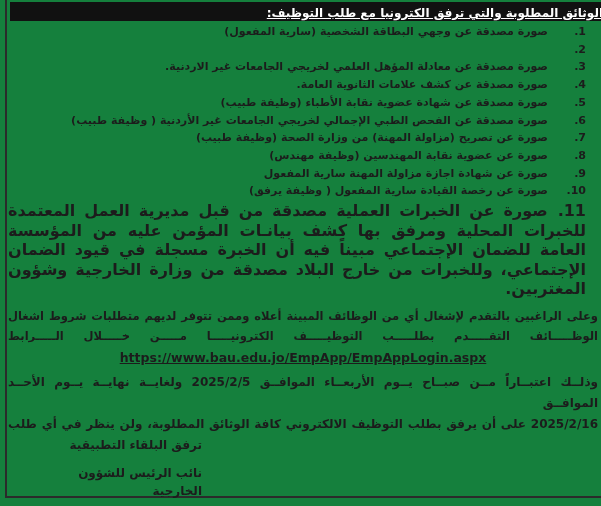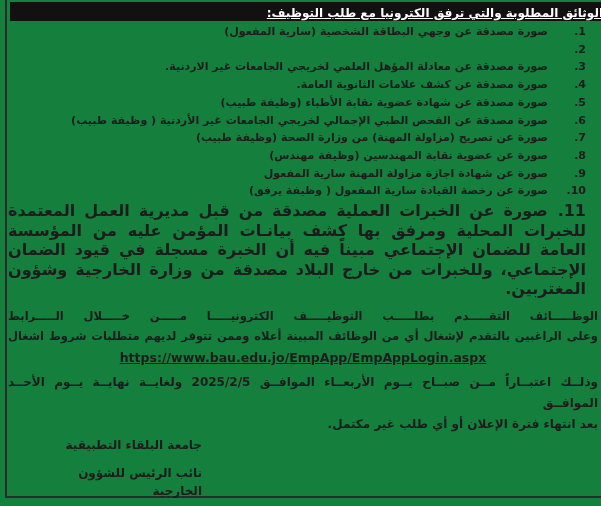--- a/index.html
+++ b/index.html
@@ -100,33 +100,33 @@
     <span class="num">10.</span>
     <span class="txt">صورة عن رخصة القيادة سارية المفعول ( وظيفة يرفق)</span>
   </div>
 </div>
 
     <div class="exp-par">
       <span class="numinline">11.</span><span>صورة عن الخبرات العملية مصدقة من قبل مديرية العمل المعتمدة للخبرات المحلية ومرفق بها كشف بيانـات المؤمن عليه من المؤسسة العامة للضمان الإجتماعي مبيناً فيه أن الخبرة مسجلة في قيود الضمان الإجتماعي، وللخبرات من خارج البلاد مصدقة من وزارة الخارجية وشؤون المغتربين.</span>
     </div>
 
     <div class="apply-par">
+      <div class="jline">وعلى الراغبين بالتقدم لإشغال أي من الوظائف المبينة أعلاه وممن تتوفر لديهم متطلبات شروط اشغال</div>
       <div class="jline">الوظـــــائف التقـــــدم بطلـــــب التوظيـــــف الكترونيـــــا مـــــن خـــــلال الـــــرابط</div>
-      <div class="jline">وعلى الراغبين بالتقدم لإشغال أي من الوظائف المبينة أعلاه وممن تتوفر لديهم متطلبات شروط اشغال</div>
     </div>
 
     <div class="link-line">
       <a href="#">https://www.bau.edu.jo/EmpApp/EmpAppLogin.aspx</a>
     </div>
 
     <div class="dates-par">
       <div class="jline">وذلــك اعتبــاراً مــن صبــاح يــوم الأربعــاء الموافــق 2025/2/5  ولغايــة نهايــة يــوم الأحــد الموافــق</div>
-      <div class="rline">بعد انتهاء فترة الإعلان أو أي طلب غير مكتمل.</div>
+      <div class="jline">2025/2/16 على أن يرفق بطلب التوظيف الالكتروني كافة الوثائق المطلوبة، ولن ينظر في أي طلب</div>
     </div>
 
   </div>
 
   <div class="signature">
-    <div class="sig-org">جامعة البلقاء التطبيقية</div>
+    <div class="sig-org">ترفق البلقاء التطبيقية</div>
     <div class="sig-title">نائب الرئيس للشؤون الخارجية</div>
   </div>
 
 </div>
 
 </body></html>

